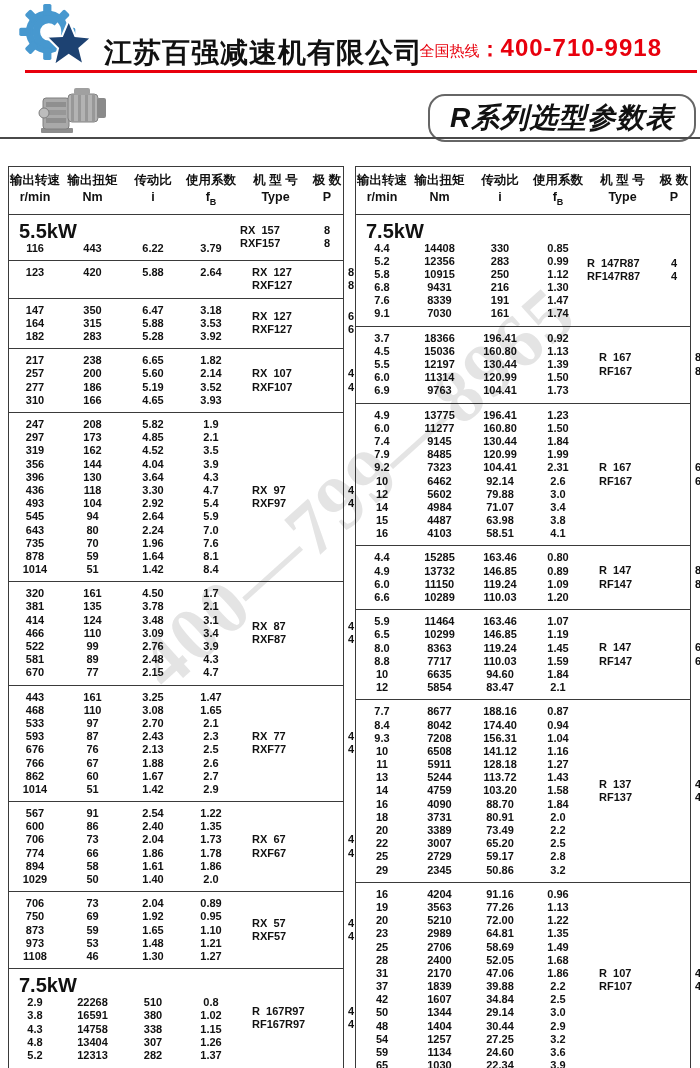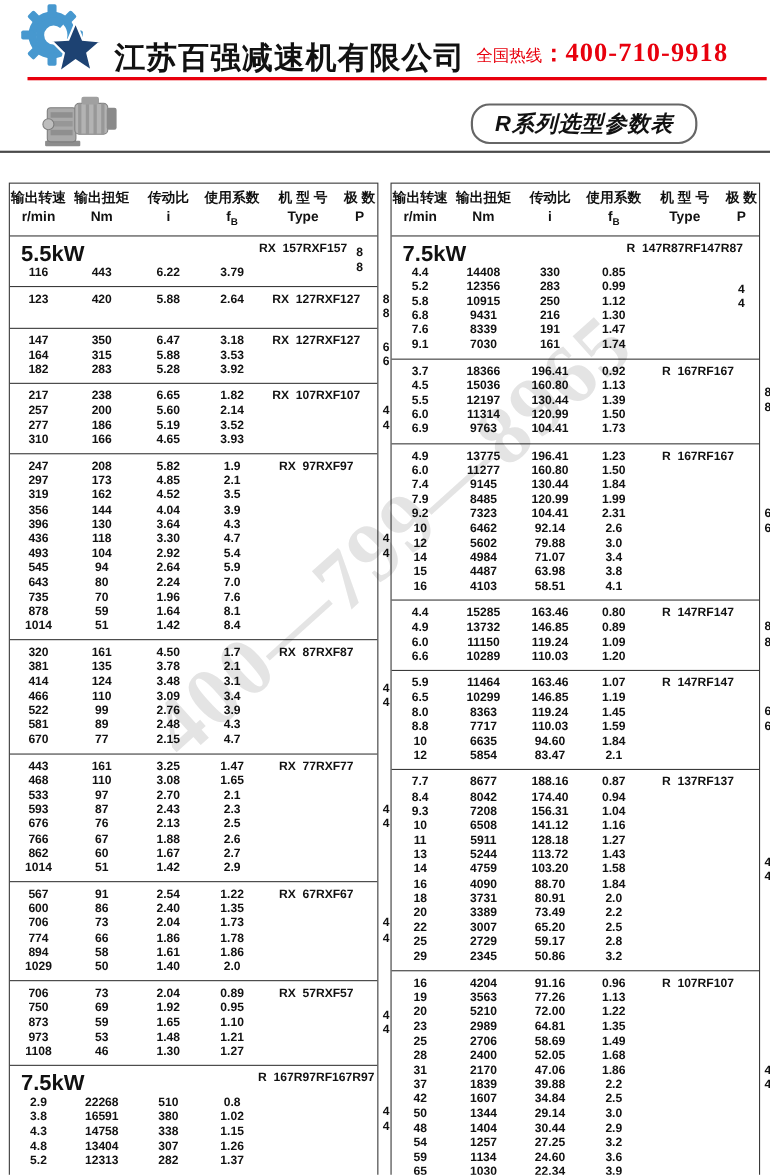--- a/index.html
+++ b/index.html
@@ -13,47 +13,47 @@
        font-family:"Liberation Sans",sans-serif;color:#111;}
 
   
   .topbar{position:absolute;top:0;left:0;width:700px;height:72px;}
   .logo{position:absolute;left:16px;top:2px;}
   .company{position:absolute;left:104px;top:34px;font-size:28px;font-weight:bold;
            letter-spacing:1px;white-space:nowrap;}
   .hotline{position:absolute;right:38px;top:34px;white-space:nowrap;color:var(--hotline-red);}
   .hotline .hl-label{font-size:15px;font-weight:normal;}
   .hotline .hl-colon{font-size:21px;font-weight:bold;}
-  .hotline .hl-number{font-size:24px;font-weight:bold;font-family:Liberation Serif, serif;letter-spacing:1px;}
+  .hotline .hl-number{font-size:24px;font-weight:bold;font-family:Liberation Sans, sans-serif;letter-spacing:1px;}
   .red-divider{position:absolute;top:70px;left:25px;right:3px;height:3px;background:var(--divider-red);}
 
   
   .subheader{position:absolute;top:78px;left:0;width:700px;height:60px;}
   .reducer-photo{position:absolute;left:38px;top:8px;}
   .series-badge{position:absolute;left:428px;top:16px;border:2px solid #666;border-radius:17px;
                 padding:3px 20px;background:#fff;}
-  .series-badge span{font-size:20px;font-weight:bold;font-style:italic;letter-spacing:1px;white-space:nowrap;}
+  .series-badge span{font-size:28px;font-weight:bold;font-style:italic;letter-spacing:1px;white-space:nowrap;}
   .gray-divider{position:absolute;top:137px;left:0;right:0;height:2px;background:var(--divider-gray);}
 
   
   .tables{position:absolute;top:166px;left:8px;width:684px;display:flex;gap:11px;}
   .ptable{width:336px;height:908px;border:1px solid var(--table-border);background:transparent;}
   .thead{display:grid;grid-template-columns:52px 63px 58px 58px 71px 32px;
          border-bottom:1px solid var(--table-border);padding:5px 0 4px 0;}
   .th{text-align:center;}
   .th .cn{font-size:12.5px;font-weight:bold;white-space:nowrap;line-height:17px;}
   .th .unit{font-size:12.5px;font-weight:bold;line-height:16px;}
   .th .unit sub{font-size:9px;}
   .tbody{display:block;}
   .pgroup{display:grid;grid-template-columns:231px 71px 32px;padding:5px 0;}
   .pgroup + .pgroup{border-top:1px solid var(--table-border);gap:12px;}
   .section-title{font-size:20px;font-weight:bold;line-height:22px;padding-left:10px;}
   .drow{display:grid;grid-template-columns:52px 63px 58px 58px;height:13.2px;}
   .dcell{font-size:11px;font-weight:bold;line-height:13.2px;text-align:center;white-space:nowrap;}
-  .typecol{display:flex;flex-direction:row;justify-content:center;text-align:left;}
+  .typecol{display:flex;flex-direction:column;justify-content:center;text-align:left;}
   .polecol{display:flex;flex-direction:column;justify-content:center;text-align:center;}
   .tline{font-size:11px;font-weight:bold;line-height:13.5px;white-space:pre;}
 
   
   .watermark{position:absolute;left:150px;top:630px;transform-origin:0 50%;
              transform:rotate(-42deg);font-size:76px;font-weight:bold;letter-spacing:2px;
              color:var(--watermark-gray);opacity:.5;mix-blend-mode:multiply;
              pointer-events:none;white-space:nowrap;z-index:5;
              font-family:"Liberation Serif",serif;}
 </style>

